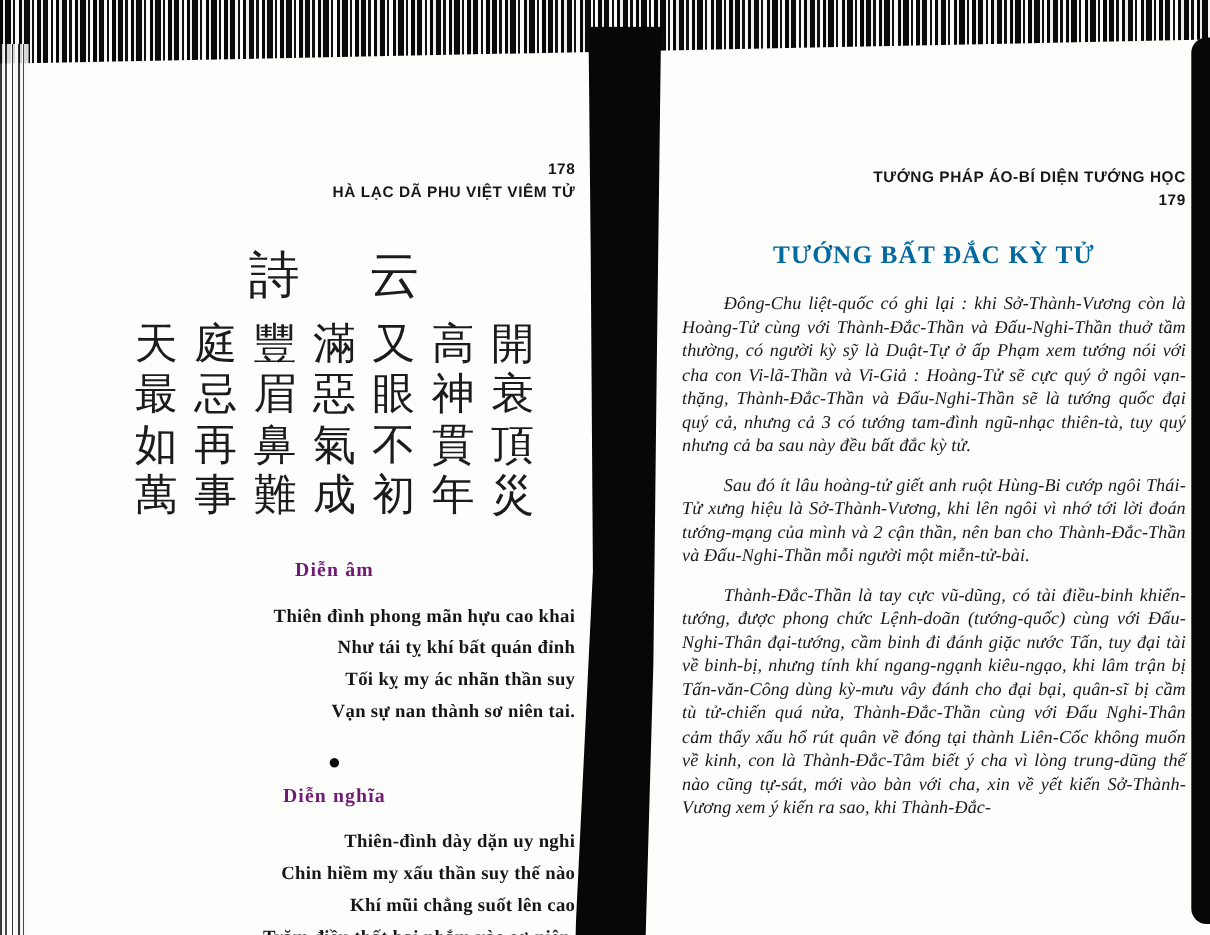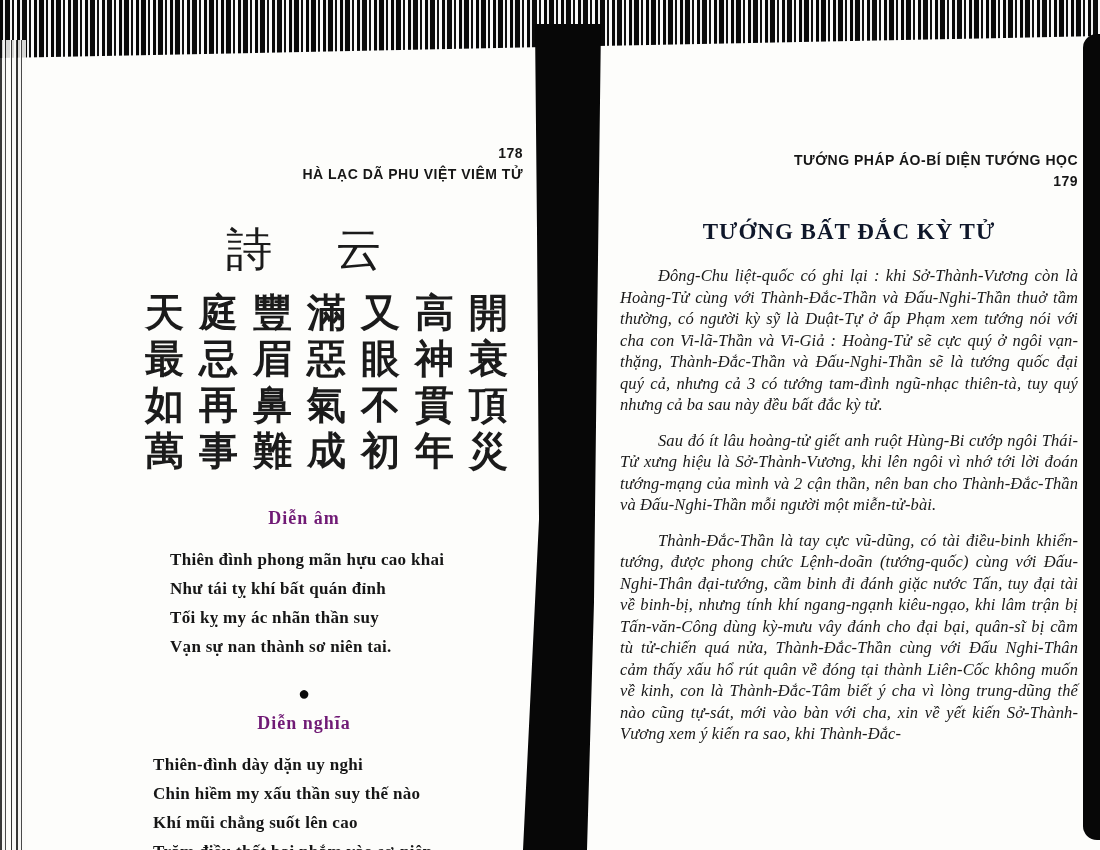--- a/index.html
+++ b/index.html
@@ -63,54 +63,54 @@
   }
   .header-rule { flex: 1; border-bottom: 2px solid #2a2a2a; margin: 0 8px 3px 6px; }
   .cjk-title {
     margin-top: 42px;
     text-align: center;
     font-size: 46px; font-weight: 400; line-height: 52px;
     letter-spacing: 26px; text-indent: 26px;
   }
   .poem { margin-top: 14px; }
   .poem-row {
-    text-align: right;
-    font-size: 39px; font-weight: 700; line-height: 46px;
+    text-align: center;
+    font-size: 39px; font-weight: 400; line-height: 46px;
     letter-spacing: 15px; text-indent: 15px;
     white-space: nowrap;
   }
   .section-heading {
     text-align: center;
     font-size: 18px; font-weight: 700; letter-spacing: 1px;
     color: #701a75;
   }
   .h-dien-am { margin-top: 34px; }
   .verse { margin-top: 16px; }
   .verse-line {
     font-size: 17px; font-weight: 700; line-height: 29px;
-    color: #161616; letter-spacing: 0.3px;
+    color: #161616; letter-spacing: 0.3px; text-align: right;
   }
   .verse-am { padding-left: 85px; }
   .verse-nghia { padding-left: 68px; }
   .bullet-dot {
     text-align: center; margin-top: 22px;
     font-size: 20px; line-height: 20px; color: #0a0a0a;
   }
   .h-dien-nghia { margin-top: 10px; }
 
   
   .page-right {
     position: absolute; left: 608px; top: 152px; width: 458px; margin-left: 12px;
   }
   .page-right .header-row { font-size: 14px; }
   .chapter-title {
     margin-top: 30px;
     text-align: center;
     font-size: 23px; font-weight: 700; letter-spacing: 1px;
-    color: #0f172a;
+    color: #0369a1;
   }
   .body-text { margin-top: 20px; }
   .body-text p {
     margin: 0 0 14px 0;
     font-size: 16.5px; line-height: 21.5px;
     text-align: justify;
     text-indent: 38px;
     font-weight: 500;
     color: #181818;
     letter-spacing: 0.1px;

